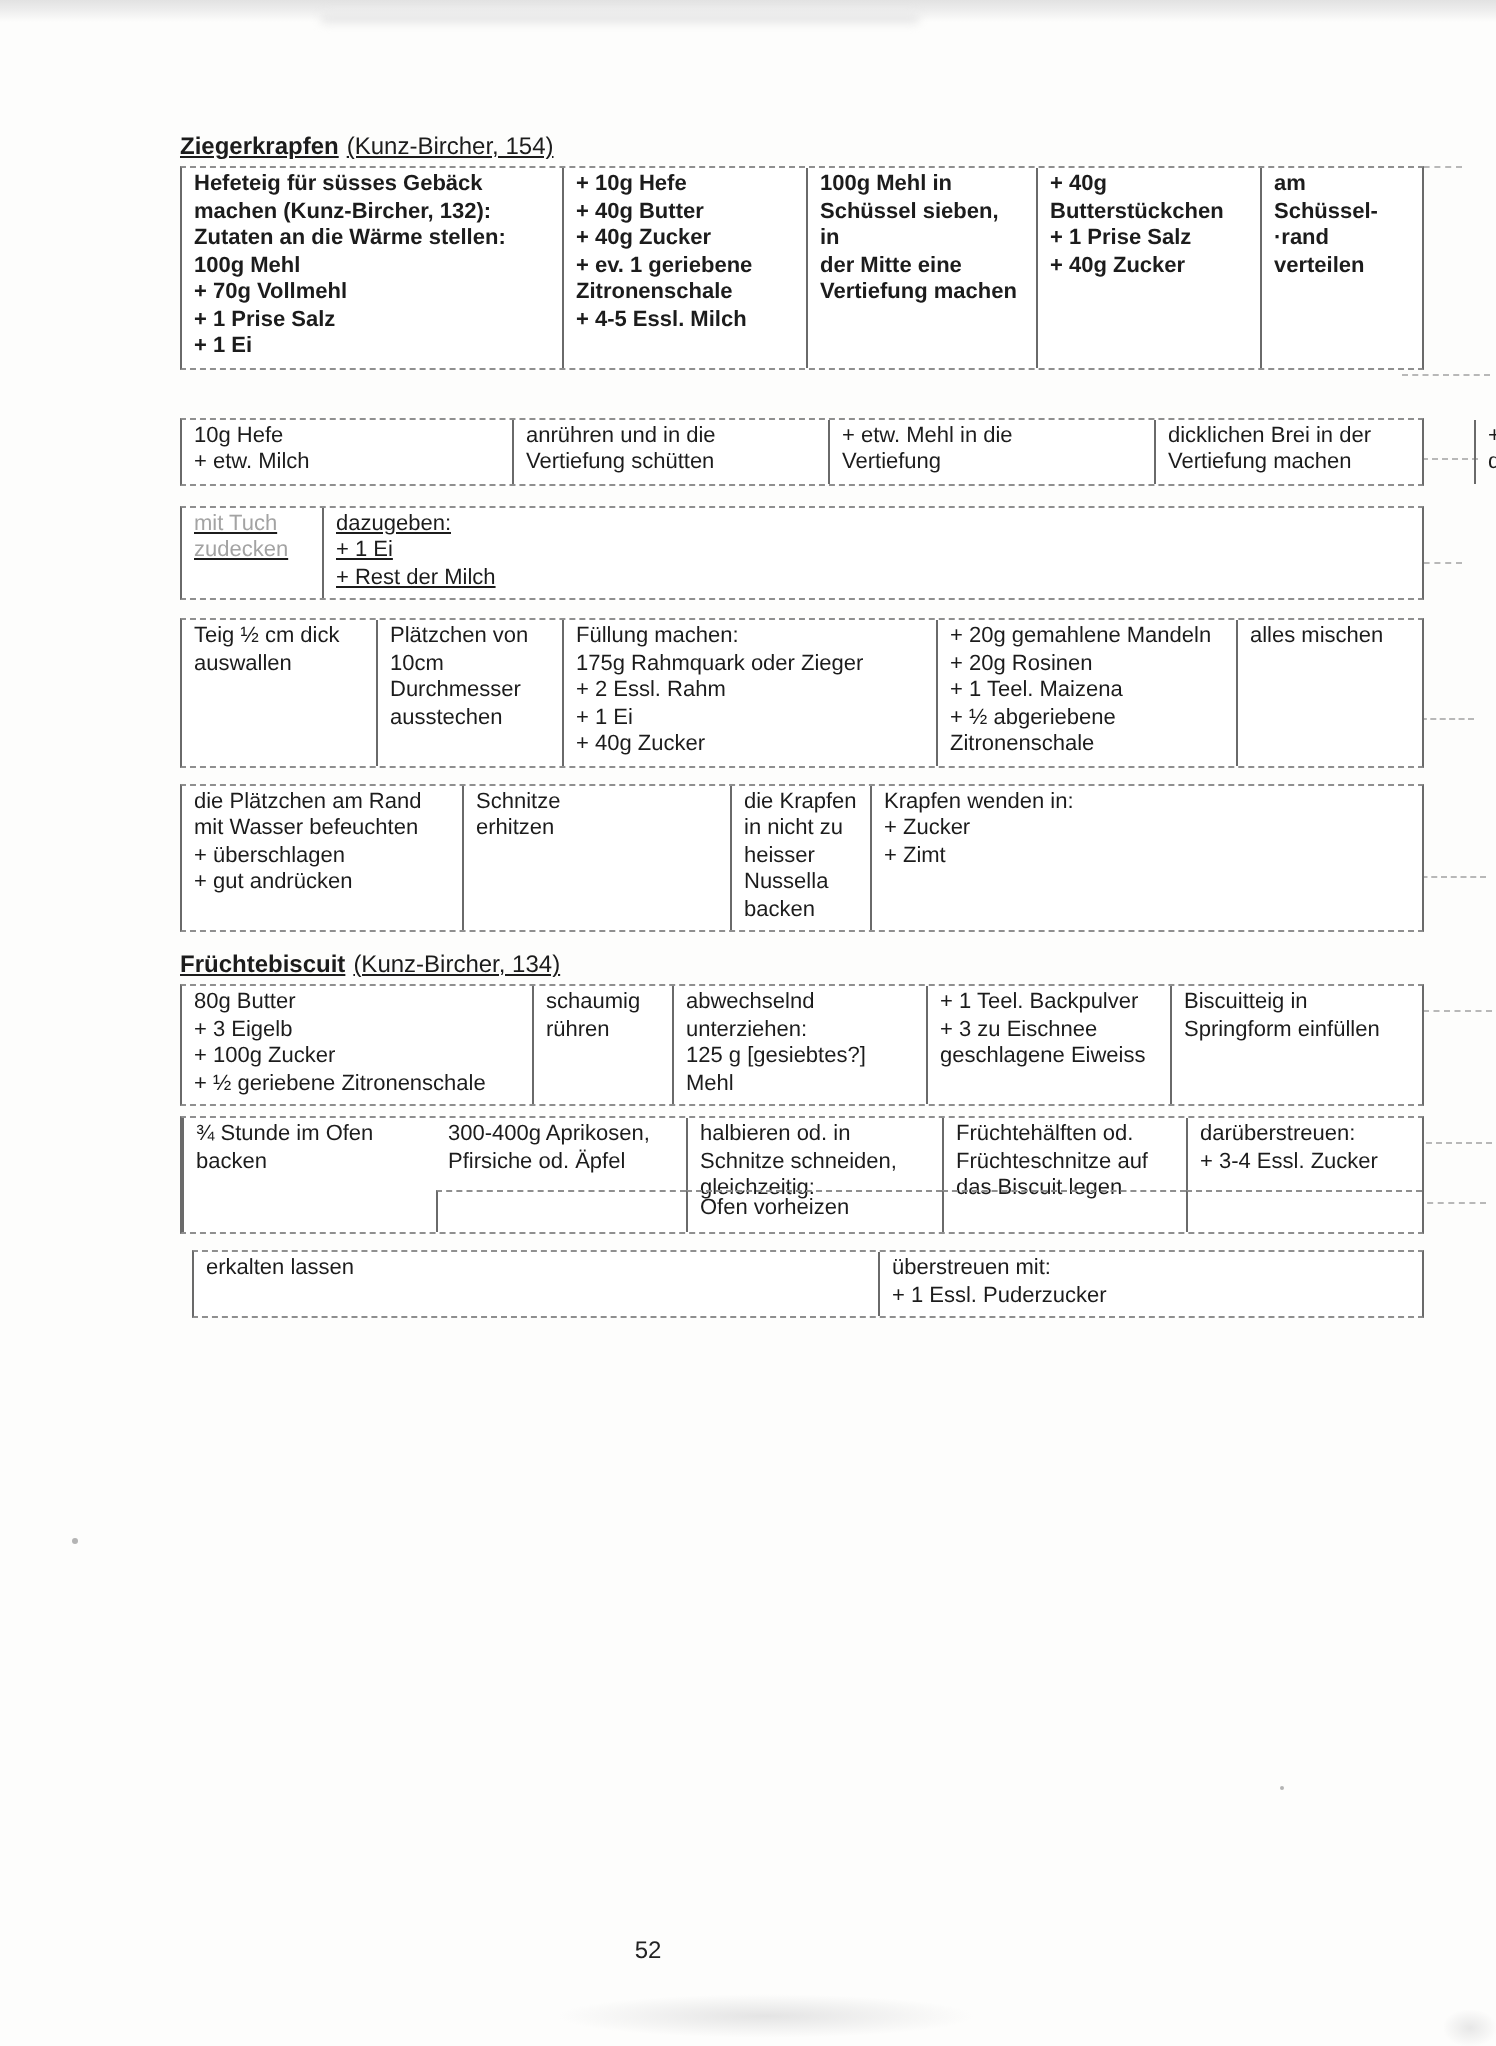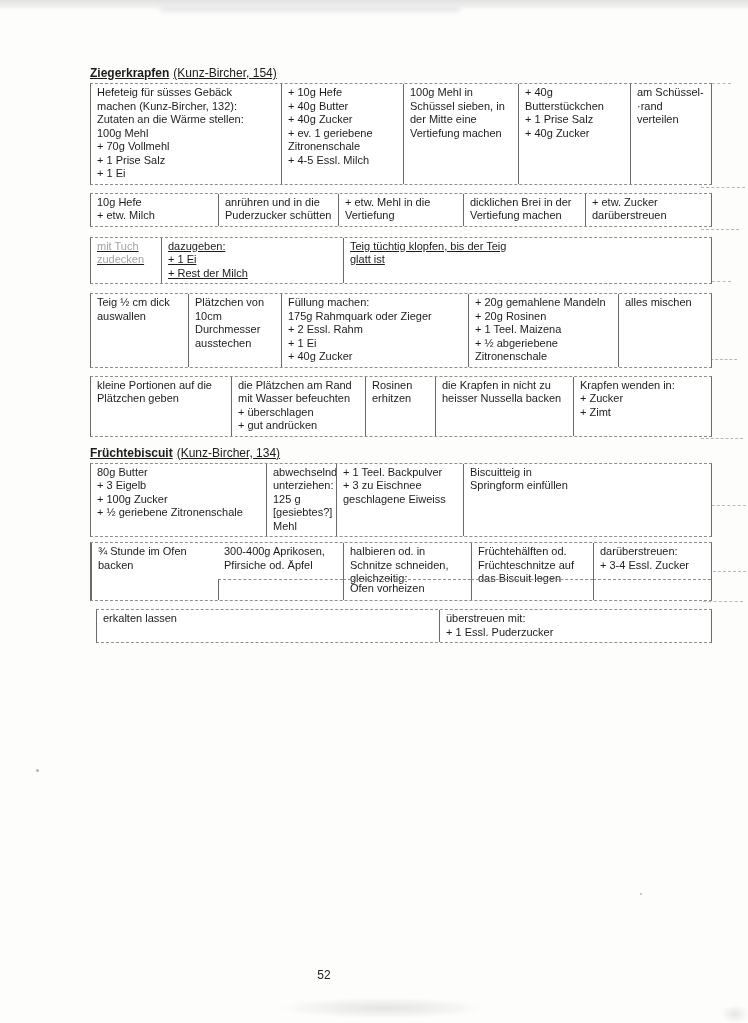--- a/index.html
+++ b/index.html
@@ -22,22 +22,22 @@
     background:#fff;
   }
   .cell{
     padding:2px 6px 3px 6px;
     font-size:11px;line-height:13.5px;
     white-space:pre-line;
     border-left:1px solid #6a6a6a;
   }
   .cell:first-child, .c-nl{border-left:none;}
   .faint{color:#a3a3a3;}
-  .g-r1{grid-template-columns:190px 122px 115px 112px 1fr;min-height:96px;margin-bottom:8px;}
-  .g-r2{grid-template-columns:127px 120px 125px 122px 1fr;min-height:29px;margin-bottom:10px;}
+  .g-r1{grid-template-columns:190px 122px 115px 112px 1fr;min-height:96px;margin-bottom:24px;font-weight:bold;}
+  .g-r2{grid-template-columns:127px 120px 125px 122px 1fr;min-height:29px;margin-bottom:10px;gap:38px;}
   .g-r3{grid-template-columns:70px 182px 180px 1fr;min-height:40px;margin-bottom:9px;text-decoration:underline;}
   .g-r4{grid-template-columns:97px 93px 187px 150px 1fr;min-height:68px;margin-bottom:8px;}
   .g-r5{grid-template-columns:140px 134px 70px 138px 1fr;min-height:52px;margin-bottom:8px;}
   .g-b1{grid-template-columns:175px 70px 127px 122px 1fr;min-height:58px;margin-bottom:5px;}
   .g-b2{grid-template-columns:127px 125px 128px 122px 1fr;grid-template-rows:36px 21px;margin-bottom:8px;}
   .g-b2 .span2{grid-row:1 / span 2;}
   .g-b2 .subcell{border-top:1px dashed #8f8f8f;}
   .g-b3{grid-template-columns:310px 1fr;min-height:29px;margin-left:6px;gap:32px;}
   .page-number{
     position:absolute;left:0;top:968px;width:648px;
@@ -108,37 +108,35 @@
 + 1 Prise Salz
 + 40g Zucker</div>
     <div class="cell">am Schüssel-
 ·rand verteilen</div>
   </div>
 
   <div class="trow g-r2">
     <div class="cell">10g Hefe
 + etw. Milch</div>
     <div class="cell">anrühren und in die
-Puderzucker schütten</div>
+Vertiefung schütten</div>
     <div class="cell">+ etw. Mehl in die
 Vertiefung</div>
     <div class="cell">dicklichen Brei in der
 Vertiefung machen</div>
     <div class="cell">+ etw. Zucker
 darüberstreuen</div>
   </div>
 
   <div class="trow g-r3">
     <div class="cell faint">mit Tuch
 zudecken</div>
     <div class="cell">dazugeben:
 + 1 Ei
 + Rest der Milch</div>
-    <div class="cell">Teig tüchtig klopfen, bis der Teig
-glatt ist</div>
   </div>
 
   <div class="trow g-r4">
     <div class="cell">Teig ½ cm dick
 auswallen</div>
     <div class="cell">Plätzchen von
 10cm
 Durchmesser
 ausstechen</div>
     <div class="cell">Füllung machen:
@@ -148,44 +146,44 @@
 + 40g Zucker</div>
     <div class="cell">+ 20g gemahlene Mandeln
 + 20g Rosinen
 + 1 Teel. Maizena
 + ½ abgeriebene
 Zitronenschale</div>
     <div class="cell">alles mischen</div>
   </div>
 
   <div class="trow g-r5">
-    <div class="cell">kleine Portionen auf die
-Plätzchen geben</div>
     <div class="cell">die Plätzchen am Rand
 mit Wasser befeuchten
 + überschlagen
 + gut andrücken</div>
-    <div class="cell">Rosinen
+    <div class="cell">Schnitze
 erhitzen</div>
     <div class="cell">die Krapfen in nicht zu
 heisser Nussella backen</div>
     <div class="cell">Krapfen wenden in:
 + Zucker
 + Zimt</div>
   </div>
 
   <div class="recipe-title title-2">
     <span class="t-bold">Früchtebiscuit</span><span class="t-src">(Kunz-Bircher, 134)</span>
   </div>
 
   <div class="trow g-b1">
     <div class="cell">80g Butter
 + 3 Eigelb
 + 100g Zucker
 + ½ geriebene Zitronenschale</div>
+    <div class="cell">schaumig
+rühren</div>
     <div class="cell">abwechselnd
 unterziehen:
 125 g [gesiebtes?]
 Mehl</div>
     <div class="cell">+ 1 Teel. Backpulver
 + 3 zu Eischnee
 geschlagene Eiweiss</div>
     <div class="cell">Biscuitteig in
 Springform einfüllen</div>
   </div>

